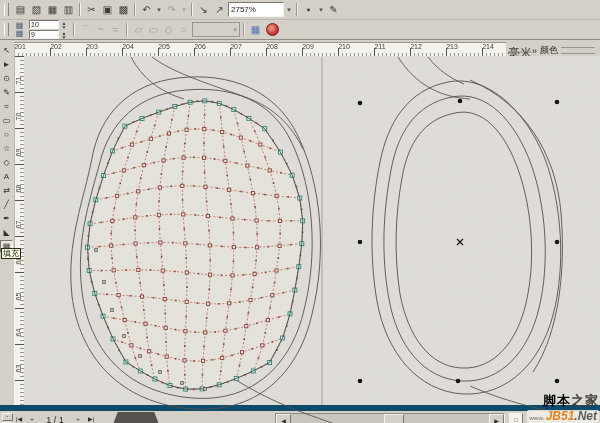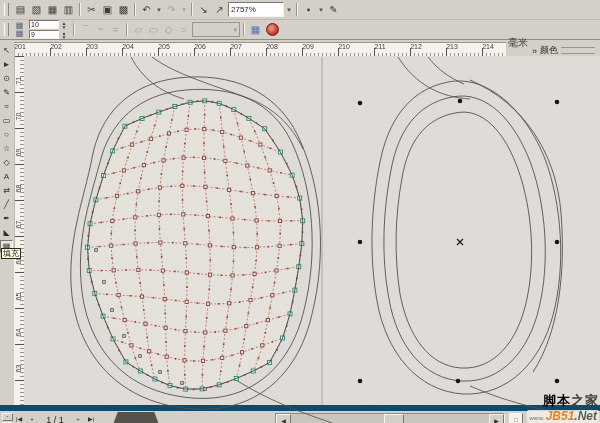--- a/index.html
+++ b/index.html
@@ -47,21 +47,21 @@
   #ruler-h .rl{position:absolute;top:0;width:18px;text-align:center;font-size:7px;color:#45423d;}
   #ruler-v{position:absolute;left:14px;top:56px;width:10px;height:349px;background:#f4f2ec;
            border-right:1px solid #8a877f;overflow:hidden;
            background-image:
              repeating-linear-gradient(180deg,#56534d 0,#56534d 1px,transparent 1px,transparent 36px),
              repeating-linear-gradient(180deg,#9a968f 0,#9a968f 1px,transparent 1px,transparent 4px);
            background-size:9px 100%,4px 100%;background-position:right top,right top;
            background-repeat:no-repeat;}
   #ruler-v .rl{position:absolute;left:-4px;width:16px;text-align:center;font-size:7px;color:#45423d;
                transform:rotate(-90deg);}
-  #unit-label{position:absolute;left:508px;top:36px;font-size:10px;color:#3c3934;text-align:right;}
+  #unit-label{position:absolute;left:508px;top:45px;font-size:12px;color:#3c3934;text-align:right;}
   #docker-head{position:absolute;left:532px;top:44px;font-size:9px;color:#2c2a26;display:flex;gap:3px;align-items:center;}
   #docker-head .lines{width:34px;height:5px;border-top:1px solid #9a968f;border-bottom:1px solid #9a968f;}
 
   
   #toolbox{position:absolute;left:0;top:44px;width:14px;background:#d4d0c8;border-right:1px solid #bdb9b2;}
   .tool{width:13px;height:13px;line-height:13px;margin-bottom:1px;text-align:center;font-size:8px;color:#33302b;}
   .tool.selected{background:#e9e6df;border:1px solid;border-color:#7a7671 #f5f4f0 #f5f4f0 #7a7671;
                  width:11px;height:11px;line-height:11px;}
   #tool-tooltip{position:absolute;left:1px;top:248px;z-index:20;background:#ffffe1;
                 border:1px solid #2a2825;font-size:8px;line-height:9px;padding:0 1px;color:#111;}

